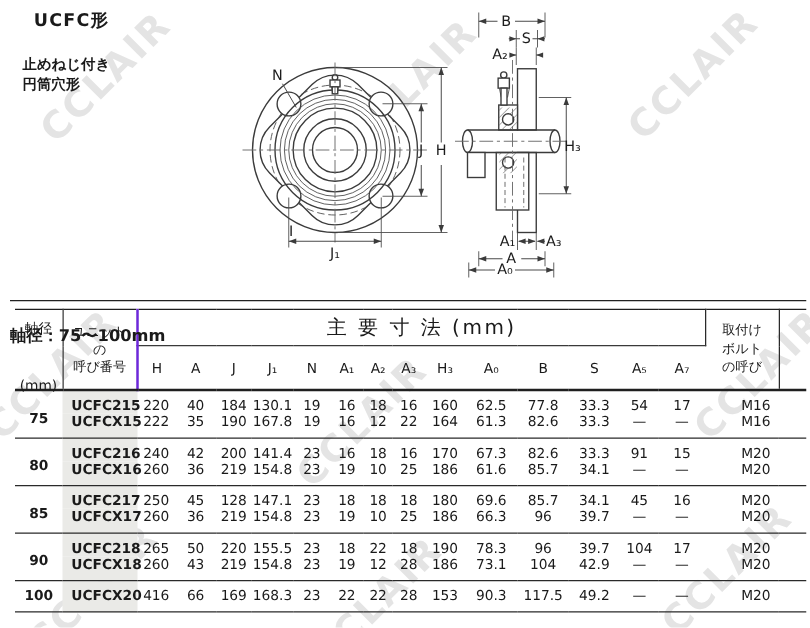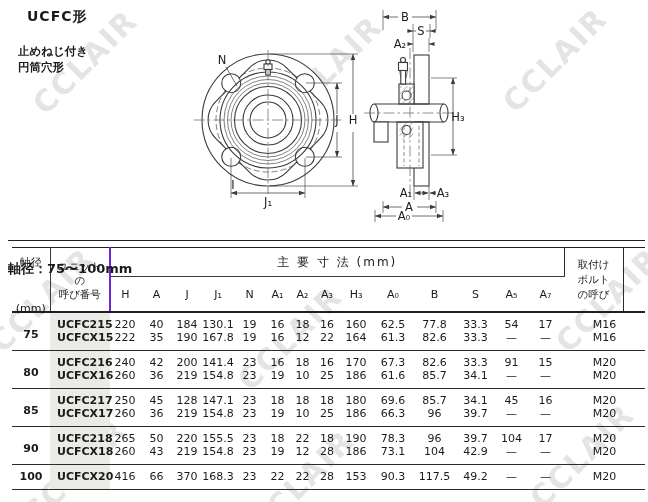--- a/index.html
+++ b/index.html
@@ -26,21 +26,21 @@
   table.spec{
     position:absolute;left:12px;top:247px;width:633px;z-index:1;
     border-collapse:collapse;table-layout:fixed;font-size:11px;color:#1a1a1a;
   }
   table.spec th,table.spec td{padding:0;margin:0;font-weight:normal;text-align:center;vertical-align:middle;background:transparent;}
   thead tr.hr1 th{border-top:1.5px solid #1f1f1f;height:28px;}
   thead th{border-bottom:2px solid #1f1f1f;}
   th.c-shaft{border-right:1px solid #3a3a3a;}
   th.c-shaft .two{display:flex;flex-direction:column;justify-content:space-between;height:52px;padding:5px 0 3px 0;gap:32px;}
   th.c-unit{border-right:2px solid #6d28d9;background:#eaeae7;line-height:14px;font-size:10.5px;}
-  th.c-dims{border-bottom:1px solid #3a3a3a;border-right:1.5px solid #2a2a2a;font-size:12px;letter-spacing:2px;}
+  th.c-dims{border-bottom:1px solid #3a3a3a;border-right:1.5px solid #2a2a2a;font-size:16px;letter-spacing:2px;}
   th.c-bolt{border-right:1.5px solid #2a2a2a;line-height:15px;font-size:10.5px;}
   tr.hr2 th{height:34px;font-size:11px;}
   tbody td{line-height:13px;}
   tbody tr.group-first td{border-top:1.3px solid #2a2a2a;padding-top:5px;}
   tbody tr.group-last td{border-bottom:1.4px solid #2a2a2a;padding-bottom:6px;}
   tbody td.shaft{font-weight:bold;}
   tbody td.unit{font-weight:bold;background:#eaeae7;text-align:center;padding-left:7px;}
   
   .ln{stroke:#3b3b3b;stroke-width:1.1;fill:none;}
   .lnw{stroke:#3b3b3b;stroke-width:1.1;fill:#fff;}
@@ -413,21 +413,21 @@
         <td>42.9</td>
         <td>—</td>
         <td>—</td>
         <td colspan="2">M20</td>
       </tr>
       <tr class="group-first group-last">
         <td rowspan="1" class="shaft">100</td>
         <td class="unit">UCFCX20</td>
         <td>416</td>
         <td>66</td>
-        <td>370</td>
+        <td>169</td>
         <td>168.3</td>
         <td>23</td>
         <td>22</td>
         <td>22</td>
         <td>28</td>
         <td>153</td>
         <td>90.3</td>
         <td>117.5</td>
         <td>49.2</td>
         <td>—</td>

